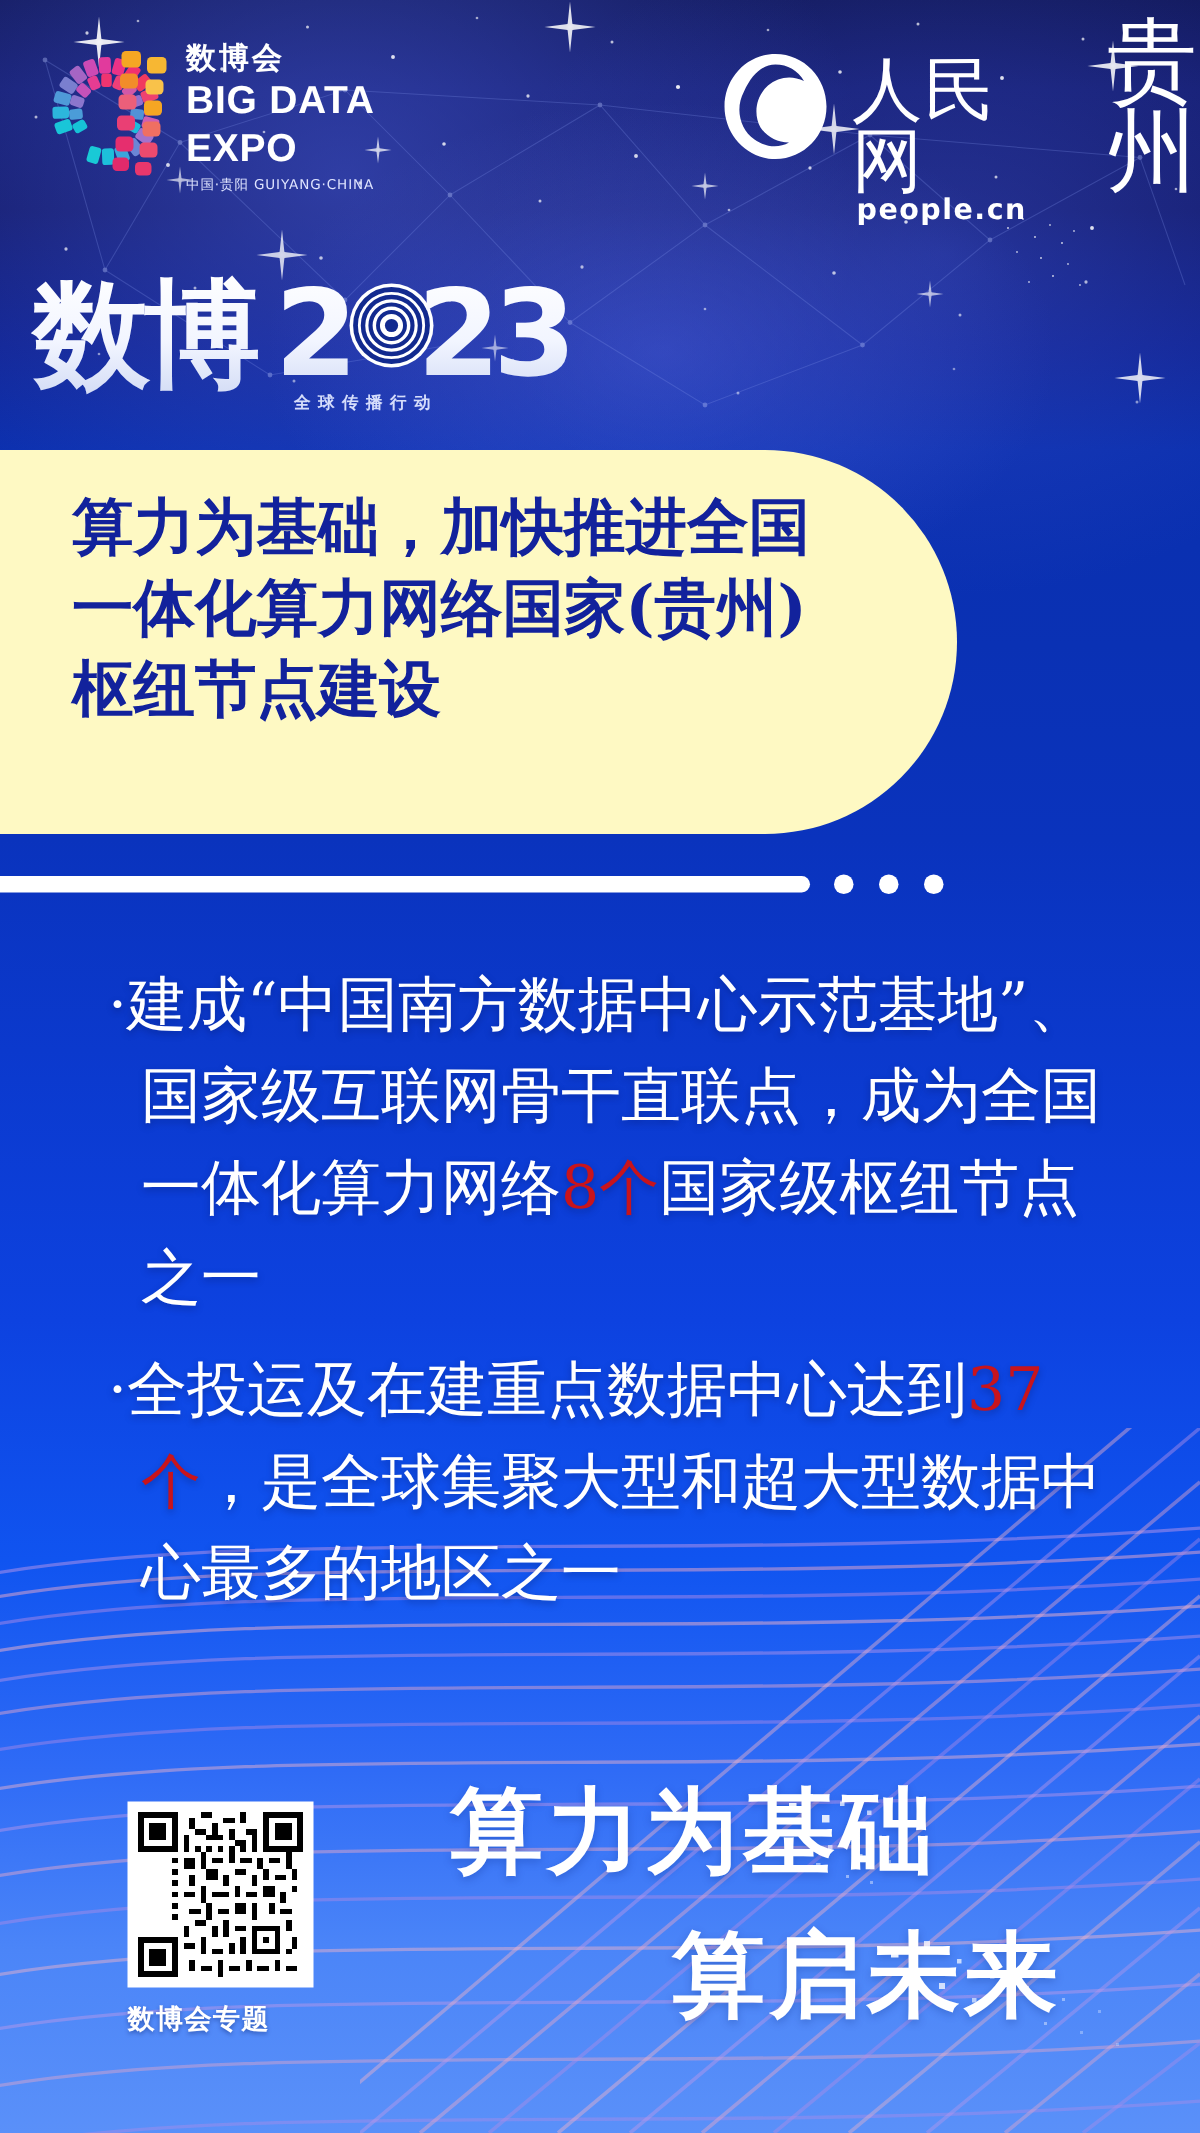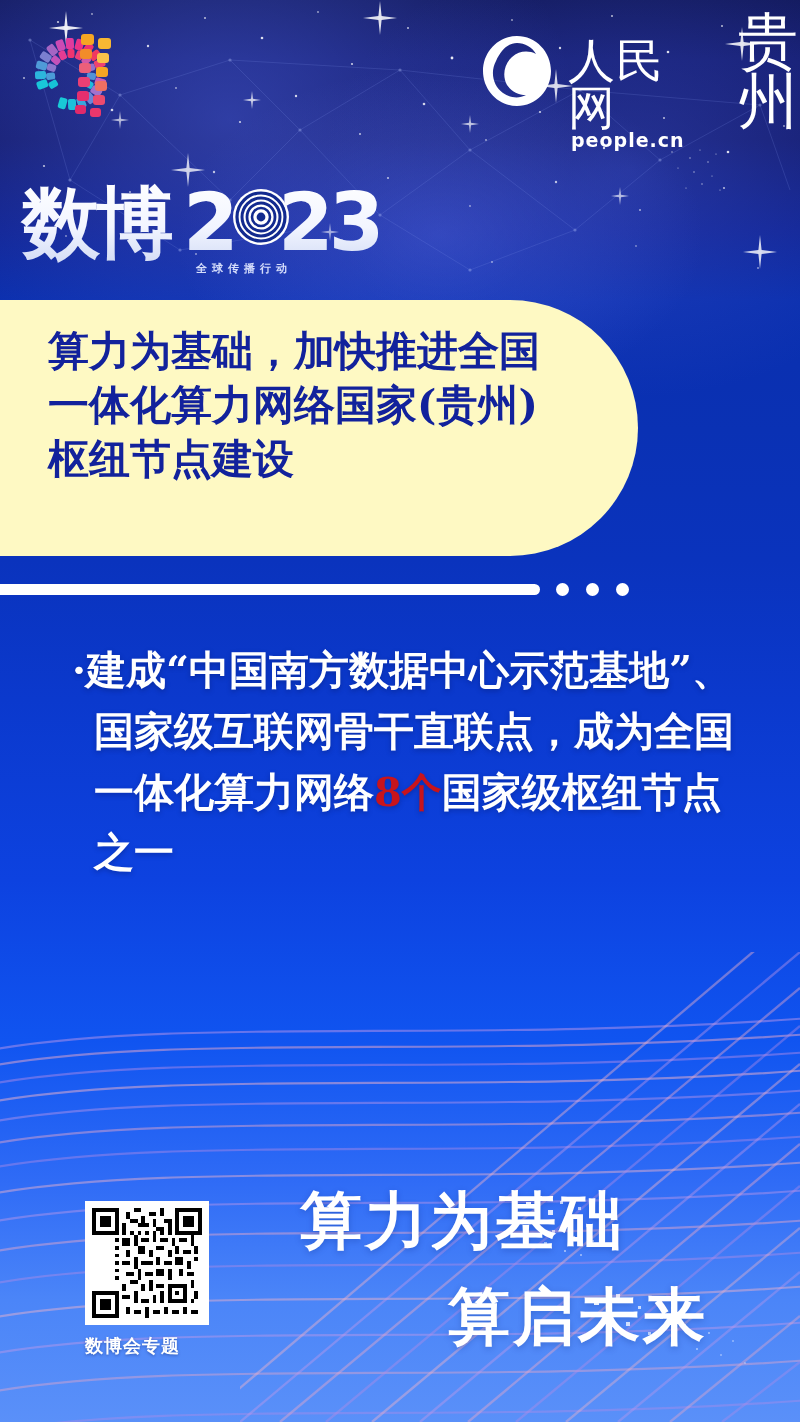--- a/index.html
+++ b/index.html
@@ -121,21 +121,21 @@
   }
   .divider-dot{position:absolute;top:1px;width:13px;height:13px;border-radius:50%;background:#fff;}
   .dot1{left:556px;} .dot2{left:586px;} .dot3{left:616px;}
 
   
   .bullets{position:absolute;left:72px;top:640px;width:668px;}
   .bullet{
     position:relative;
     color:#fff;
     font-family:"DejaVu Serif","Liberation Serif",serif;
-    font-weight:700;
+    font-weight:400;
     font-size:40px;
     line-height:1.52;
     text-indent:-22px;
     padding-left:22px;
     text-shadow:0 2px 5px rgba(0,20,90,.35);
   }
   .bullet + .bullet{margin-top:14px;}
   .num{color:#c8141c;}
 
   
@@ -438,20 +438,26 @@
             <rect x="25" y="-7" width="12" height="10" rx="3" fill="#f5a623"></rect>
             <rect x="7" y="3" width="12" height="10" rx="3" fill="#ea3f74"></rect>
             <rect x="24" y="7" width="12" height="10" rx="3" fill="#ef6f62"></rect>
             <rect x="6" y="17" width="12" height="10" rx="3" fill="#e62e6e"></rect>
             <rect x="22" y="21" width="12" height="10" rx="3" fill="#ec4a6e"></rect>
             <rect x="4" y="31" width="11" height="9" rx="3" fill="#e12a6b"></rect>
             <rect x="19" y="34" width="11" height="9" rx="3" fill="#e8376c"></rect>
           </g>
         </g>
       </svg>
+      <div class="expo-text">
+        <div class="expo-cn">数博会</div>
+        <div class="expo-big">BIG DATA</div>
+        <div class="expo-big">EXPO</div>
+        <div class="expo-sub">中国·贵阳   GUIYANG·CHINA</div>
+      </div>
     </div>
 
     <div class="people-logo">
       <svg class="people-mark" viewBox="0 0 78 78">
         <path d="M39 4 C20 4 5 20 5 39 C5 58 20 74 39 74 C58 74 73 58 73 39 C73 20 58 4 39 4 Z
                  M39 11 C47 11 54 15 58 22 C50 18 41 19 34 25 C26 32 24 44 29 53 C33 59 40 63 48 63
                  C41 67 32 66 25 61 C15 54 12 40 18 29 C23 18 30 11 39 11 Z" fill="#ffffff"></path>
         <path d="M45 22 C56 22 64 30 64 40 C64 50 56 58 45 58 C36 58 29 51 29 42 C29 33 36 26 45 26
                  C39 30 37 37 40 43 C43 49 51 51 57 48 C53 54 45 56 39 53 C32 49 30 40 34 33 C37 27 41 23 45 22 Z" fill="#ffffff"></path>
         <path d="M12 58 C22 68 42 70 58 61 C50 72 32 74 20 67 Z" fill="#ffffff"></path>
@@ -500,20 +506,23 @@
   <div class="divider">
     <div class="divider-bar"></div>
     <div class="divider-dot dot1"></div>
     <div class="divider-dot dot2"></div>
     <div class="divider-dot dot3"></div>
   </div>
 
   <div class="bullets">
     <div class="bullet">
       <span>·</span><span>建成“中国南方数据中心示范基地”、国家级互联网骨干直联点，成为全国一体化算力网络</span><span class="num">8个</span><span>国家级枢纽节点之一</span>
+    </div>
+    <div class="bullet">
+      <span>·</span><span>全投运及在建重点数据中心达到</span><span class="num">37个</span><span>，是全球集聚大型和超大型数据中心最多的地区之一</span>
     </div>
   </div>
 
   <div class="qr-block">
     <div class="qr-frame">
       <svg viewBox="0 0 29 29" shape-rendering="crispEdges" width="110" height="110">
         <rect width="29" height="29" fill="#ffffff"></rect>
         <g fill="#000000">
 
           <rect x="0" y="0" width="7" height="1"></rect>

